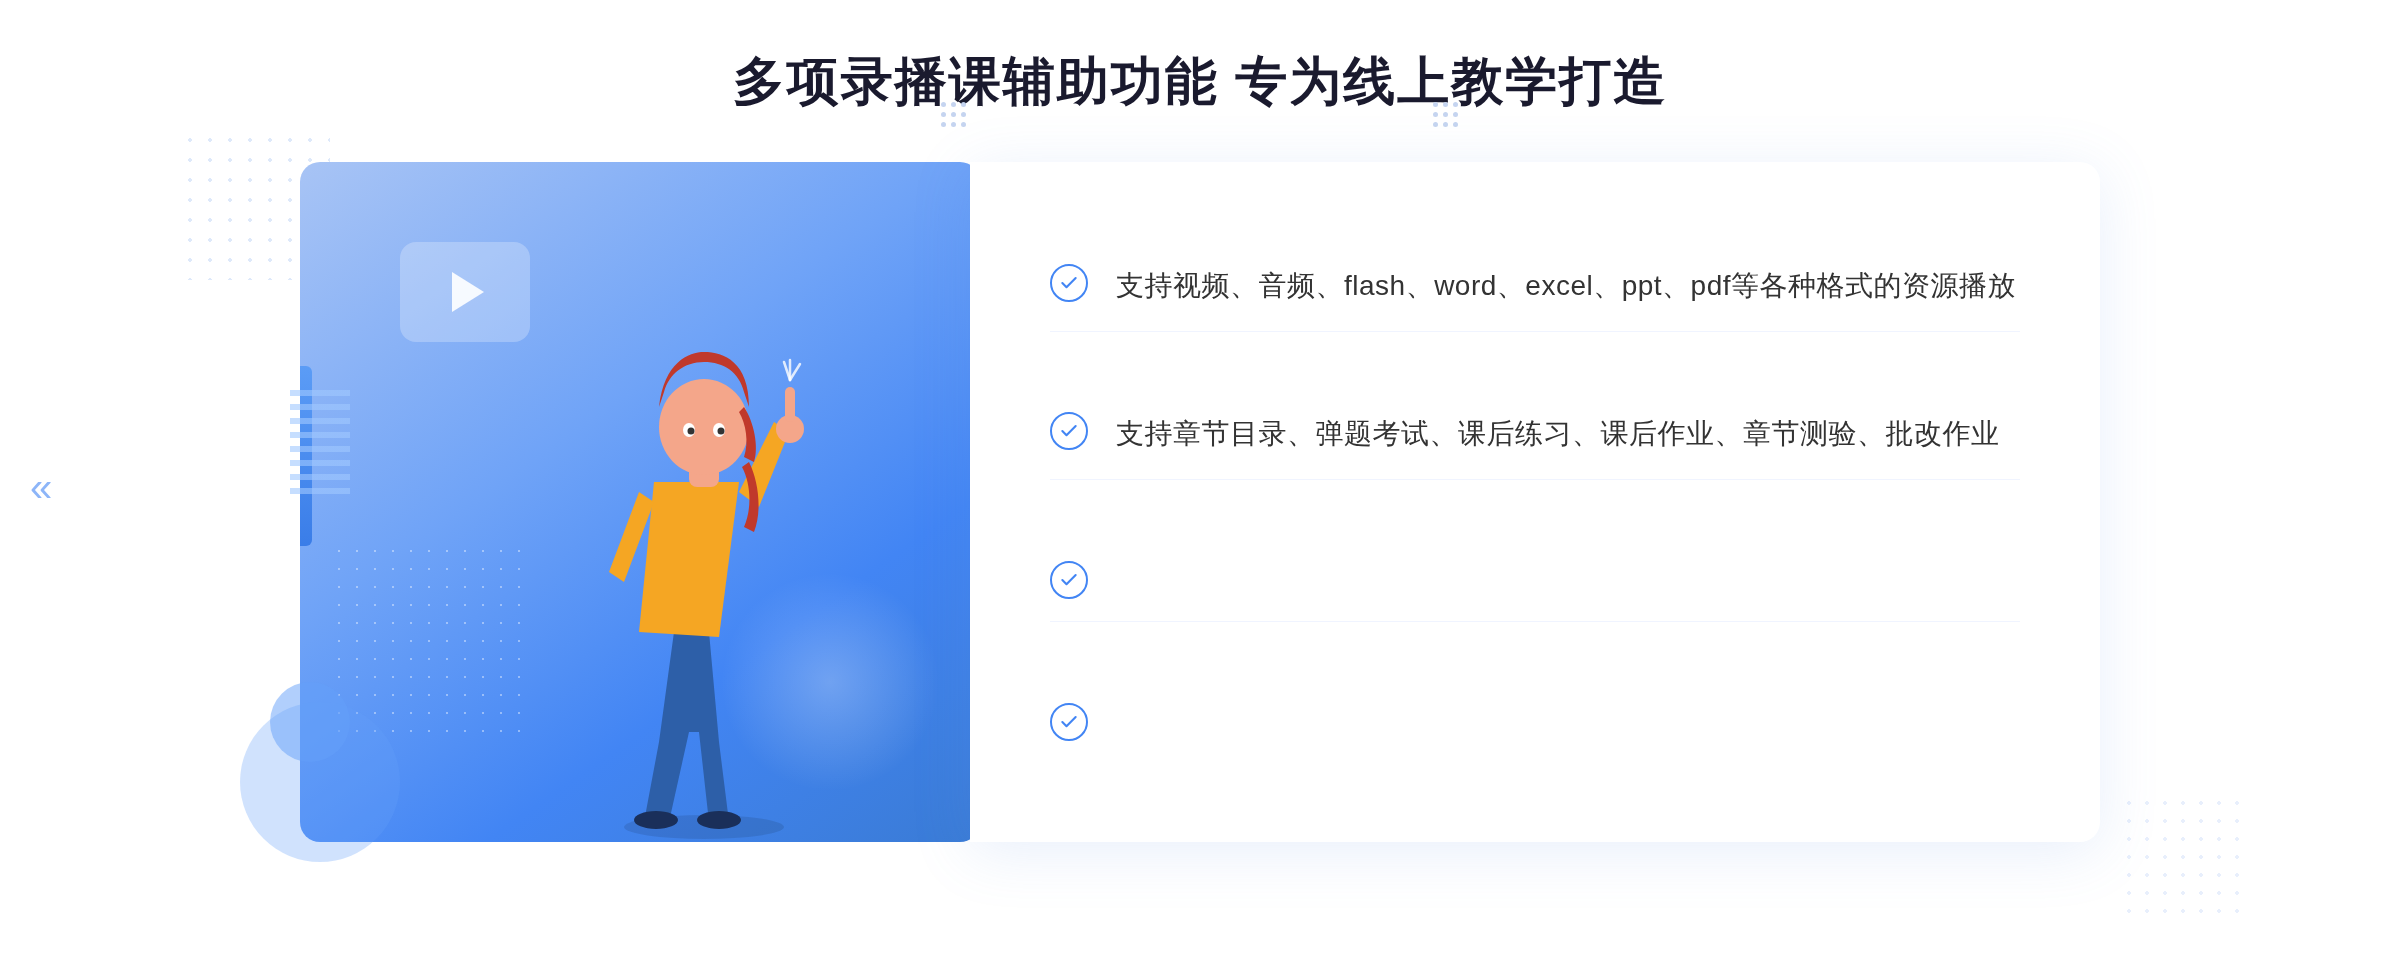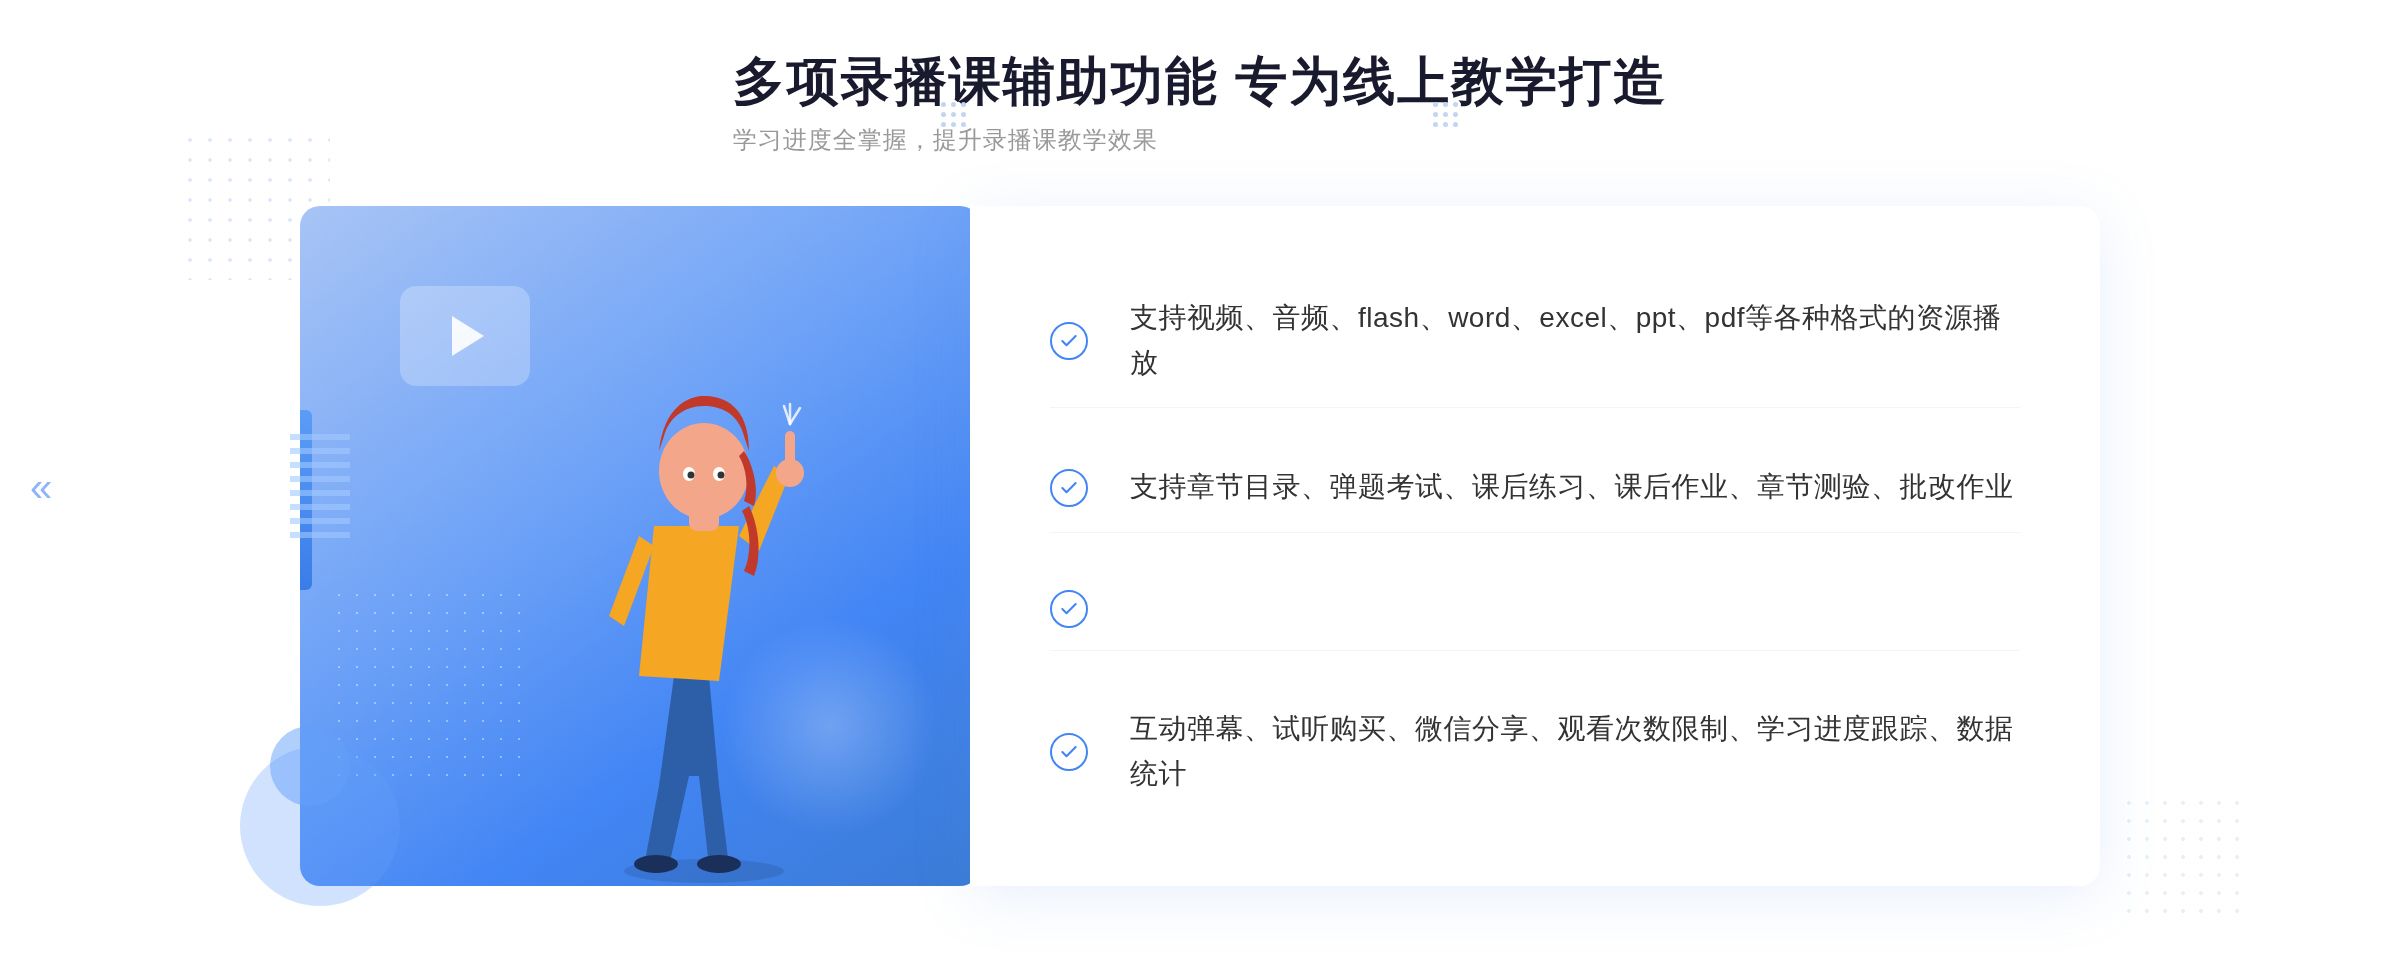--- a/index.html
+++ b/index.html
@@ -207,22 +207,22 @@
       padding: 50px 80px;
       margin-left: -10px;
       display: flex;
       flex-direction: column;
       justify-content: space-around;
       z-index: 2;
     }
 
     .feature-item {
       display: flex;
-      align-items: center;
-      gap: 42px;
+      align-items: flex-start;
+      gap: 28px;
       padding: 22px 0;
       border-bottom: 1px solid #f0f4ff;
     }
 
     .feature-item:last-child {
       border-bottom: none;
     }
 
     .check-circle {
       width: 38px;
@@ -337,21 +337,20 @@
         <span></span>
           <span></span>
           <span></span>
         <span></span>
           <span></span>
           <span></span>
       </div>
     </div>
 
     <h1 class="main-title">多项录播课辅助功能 专为线上教学打造</h1>
-    <p class="sub-title">学习进度全掌握，提升录播课教学效果</p>
   </div>
 
   <div class="content-area">
 
     <div class="illustration-card">
 
       <div class="blue-bar"></div>
 
       <div class="play-bubble">
         <div class="play-triangle"></div>
@@ -435,19 +434,18 @@
           </svg>
         </div>
       </div>
 
       <div class="feature-item">
         <div class="check-circle">
           <svg viewBox="0 0 24 24" fill="none" stroke="#4285f4" stroke-width="2.5" stroke-linecap="round" stroke-linejoin="round">
             <polyline points="20 6 9 17 4 12"></polyline>
           </svg>
         </div>
-        <span class="feature-text">互动弹幕、试听购买、微信分享、观看次数限制、学习进度跟踪、数据统计</span>
       </div>
 
     </div>
   </div>
 
 </div>
 
 </body></html>

